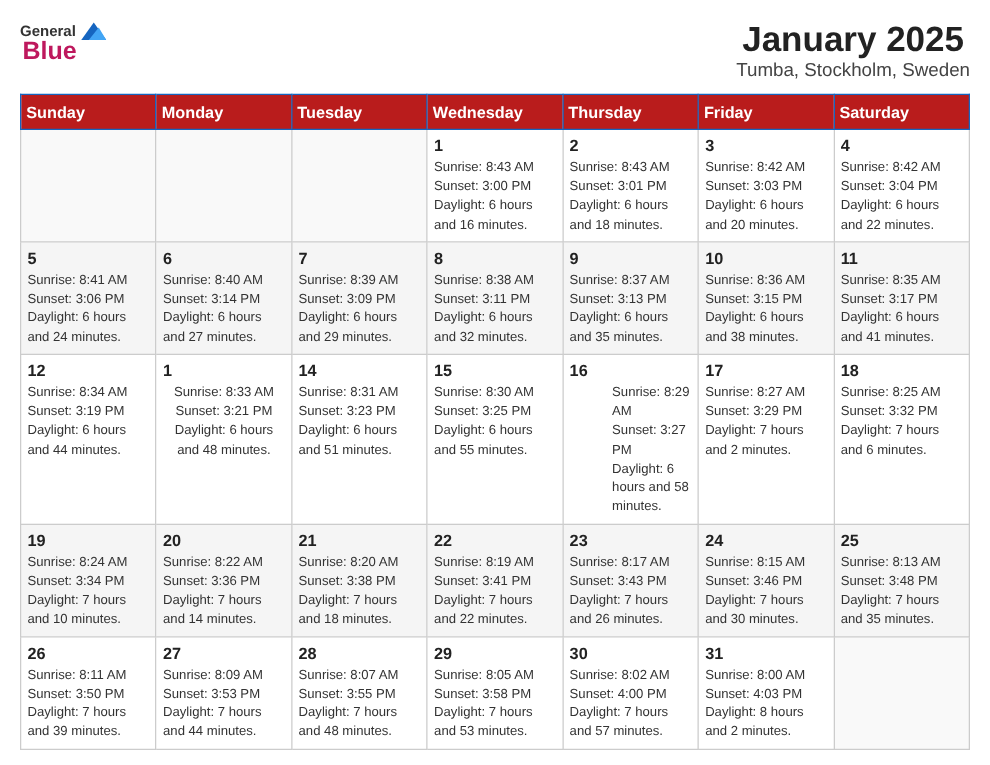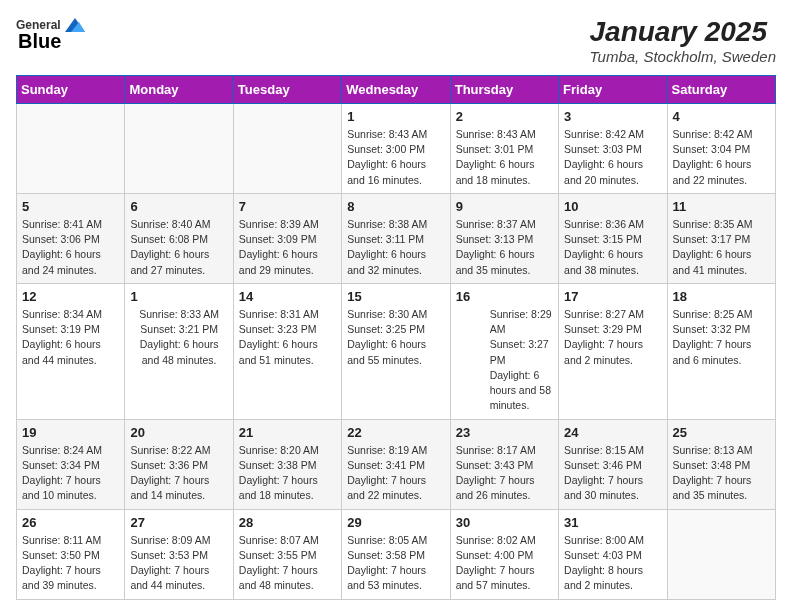--- a/index.html
+++ b/index.html
@@ -17,39 +17,38 @@
       margin-bottom: 10px;
     }
     .logo {
       display: flex;
       flex-direction: column;
       align-items: flex-start;
     }
     .logo-general { color: #333; }
     .logo-blue { color: #1565C0; }
     .title-block {
-      text-align: left;
-      font-style: italic;
+      text-align: center;
     }
     .month-year {
       font-size: 28px;
       font-weight: bold;
       color: #222;
     }
     .location {
       font-size: 15px;
       color: #444;
     }
     .calendar {
       width: 100%;
       border-collapse: collapse;
       border: 1px solid #ccc;
     }
     .calendar th {
-      background: #a21caf;
+      background: #b91c1c;
       color: #fff;
       font-size: 13px;
       font-weight: bold;
       padding: 6px 4px;
       text-align: left;
       border: 1px solid #1565C0;
     }
     .calendar td {
       vertical-align: top;
       padding: 5px 5px;
@@ -83,21 +82,21 @@
 
 <div class="header">
   <div class="logo">
     <div style="display:flex;align-items:center;gap:2px;">
       <span class="logo-general" style="font-size:12px;font-weight:bold;color:#333;">General</span>
       <svg width="22" height="18" viewBox="0 0 22 18">
         <polygon points="2,16 12,2 22,16" fill="#1565C0"></polygon>
         <polygon points="8,16 16,6 22,16" fill="#42A5F5"></polygon>
       </svg>
     </div>
-    <span class="logo-blue" style="font-size:20px;font-weight:bold;color:#000000;margin-top:-4px;margin-left:2px;">Blue</span>
+    <span class="logo-blue" style="font-size:20px;font-weight:bold;color:#be185d;margin-top:-4px;margin-left:2px;">Blue</span>
   </div>
   <div class="title-block">
     <div class="month-year">January 2025</div>
     <div class="location">Tumba, Stockholm, Sweden</div>
   </div>
 </div>
 
 <table class="calendar">
   <thead>
     <tr>
@@ -143,21 +142,21 @@
       <tr class="row-shaded">
         <td>
           <span class="day-num">5</span>
           <div class="day-info" style="white-space: pre-line;">Sunrise: 8:41 AM
 Sunset: 3:06 PM
 Daylight: 6 hours and 24 minutes.</div>
         </td>
         <td>
           <span class="day-num">6</span>
           <div class="day-info" style="white-space: pre-line;">Sunrise: 8:40 AM
-Sunset: 6:08 PM
+Sunset: 3:14 PM
 Daylight: 6 hours and 27 minutes.</div>
         </td>
         <td>
           <span class="day-num">7</span>
           <div class="day-info" style="white-space: pre-line;">Sunrise: 8:39 AM
 Sunset: 3:09 PM
 Daylight: 6 hours and 29 minutes.</div>
         </td>
         <td>
           <span class="day-num">8</span>

